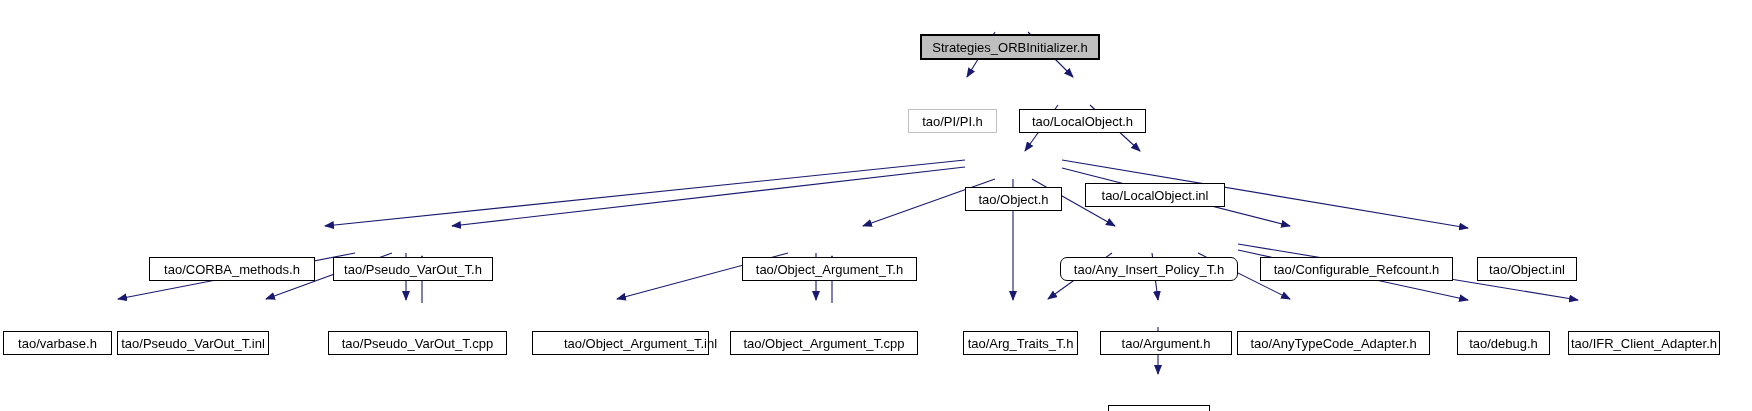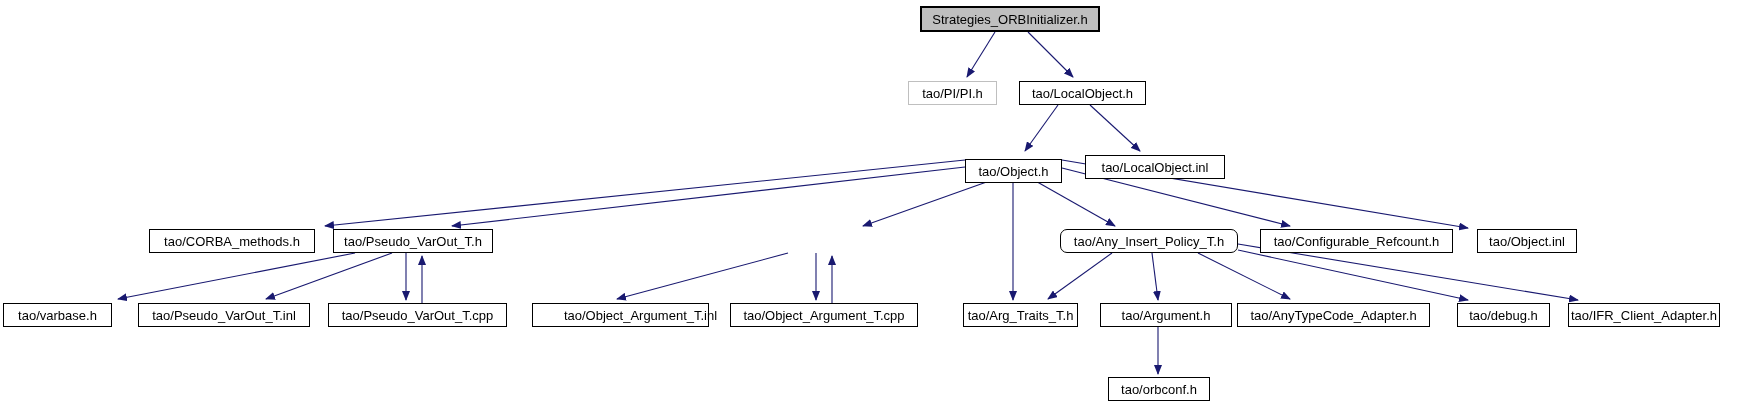--- a/index.html
+++ b/index.html
@@ -16,20 +16,21 @@
     height:24px;
     box-sizing:border-box;
     border:1px solid #000000;
     background:#ffffff;
     color:#000000;
     font-size:13px;
     display:flex;align-items:center;justify-content:center;
     white-space:nowrap;
     cursor:pointer;
     z-index:2;
+    margin-top:28px;
   }
   .node.root{
     background:#bfbfbf;
     border:2px solid #000000;
     height:26px;
   }
   .node.external{
     border:1px solid #bfbfbf;
   }
 </style>
@@ -79,30 +80,31 @@
   <div class="node" style="left:1019px;top:81px;width:127px;">tao/LocalObject.h</div>
 
   <div class="node" style="left:965px;top:159px;width:97px;">tao/Object.h</div>
 
   <div class="node" style="left:1085px;top:155px;width:140px;">tao/LocalObject.inl</div>
 
   <div class="node" style="left:149px;top:229px;width:166px;">tao/CORBA_methods.h</div>
 
   <div class="node" style="left:333px;top:229px;width:160px;">tao/Pseudo_VarOut_T.h</div>
 
+  <div class="node" style="left:742px;top:229px;width:175px;">tao/Object_Argument_T.h</div>
 
   <div class="node" style="left:1060px;top:229px;width:178px;border-radius:7px;">tao/Any_Insert_Policy_T.h</div>
 
   <div class="node" style="left:1260px;top:229px;width:193px;">tao/Configurable_Refcount.h</div>
 
   <div class="node" style="left:1477px;top:229px;width:100px;">tao/Object.inl</div>
 
   <div class="node" style="left:3px;top:303px;width:109px;">tao/varbase.h</div>
 
-  <div class="node" style="left:138px;top:303px;width:172px;">tao/Pseudo_VarOut_T.inl</div>
+  <div class="node" style="left:117px;top:303px;width:152px;">tao/Pseudo_VarOut_T.inl</div>
 
   <div class="node" style="left:328px;top:303px;width:179px;">tao/Pseudo_VarOut_T.cpp</div>
 
   <div class="node" style="left:532px;top:303px;width:177px;padding-left:40px;">tao/Object_Argument_T.inl</div>
 
   <div class="node" style="left:730px;top:303px;width:188px;">tao/Object_Argument_T.cpp</div>
 
   <div class="node" style="left:963px;top:303px;width:115px;">tao/Arg_Traits_T.h</div>
 
   <div class="node" style="left:1100px;top:303px;width:132px;">tao/Argument.h</div>

